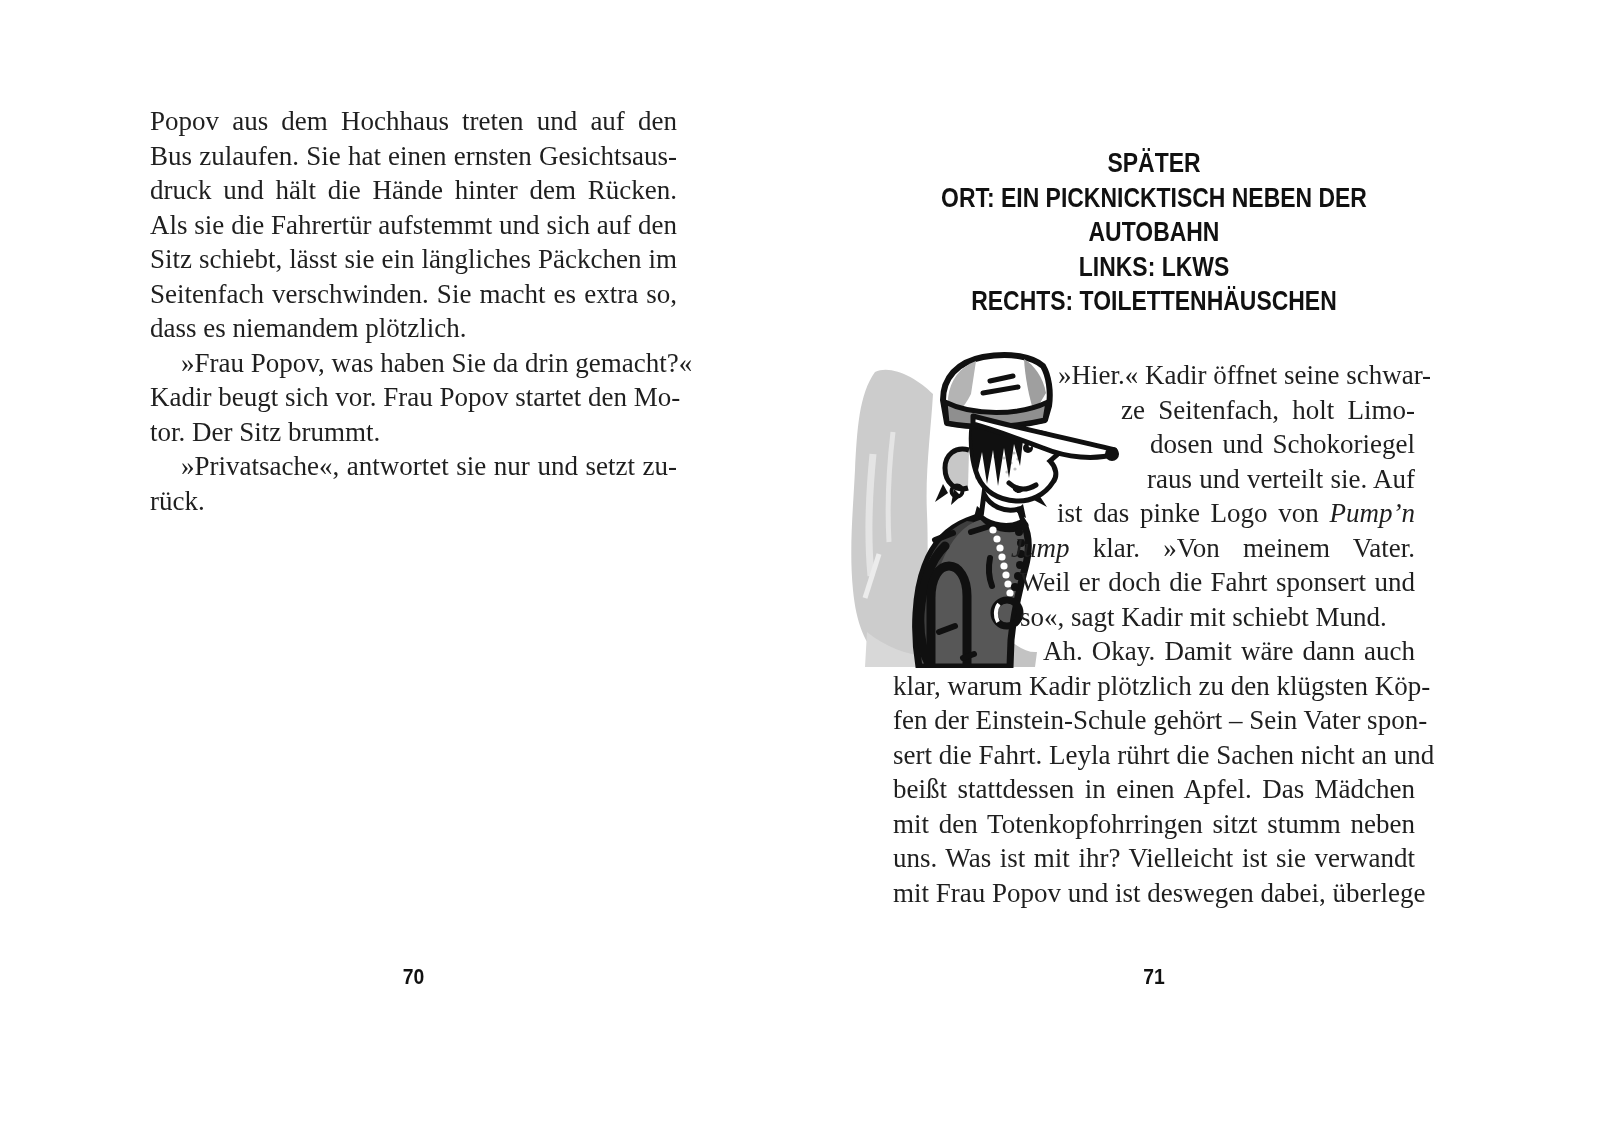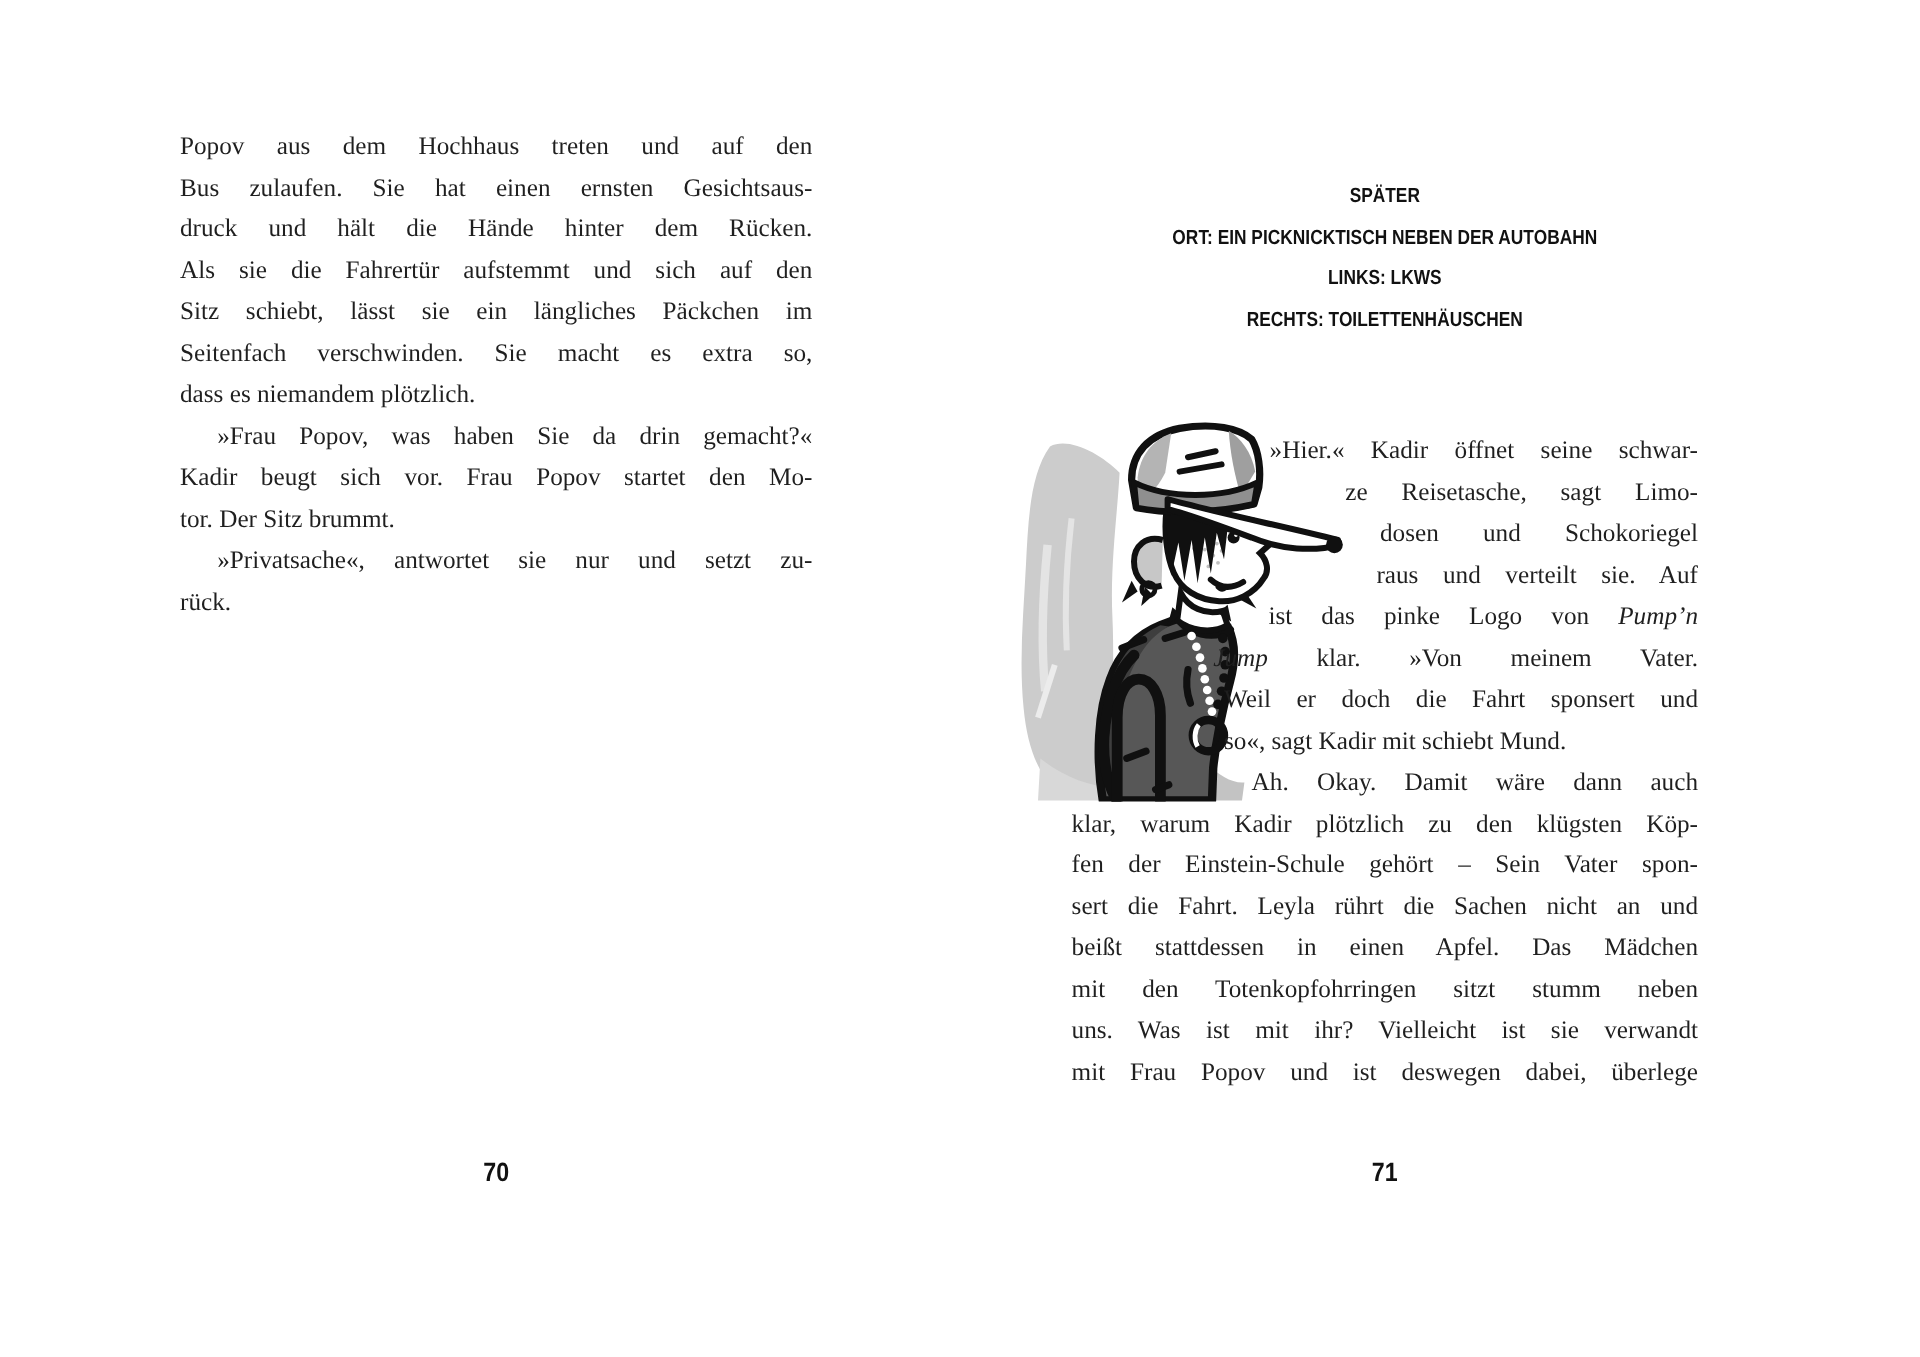--- a/index.html
+++ b/index.html
@@ -3,32 +3,32 @@
 <meta charset="utf-8">
 <style>
   html,body{margin:0;padding:0;background:#888;}
   .spread{
     position:relative;width:1600px;height:1131px;background:#ffffff;
     overflow:hidden;color:#1f1f1f;margin:0 auto;
   }
   .body-text{
     position:absolute;
     font-family:"Liberation Serif", serif;
-    font-size:21px;line-height:34.5px;
+    font-size:27px;line-height:34.5px;
   }
   .ln{white-space:nowrap;height:34.5px;}
   .j{text-align:justify;text-align-last:justify;}
   .ln i{font-style:italic;}
   .left-text{left:150px;top:104px;width:527px;}
   .right-text{left:893px;top:358px;width:522px;}
   .scene-header{
     position:absolute;left:893px;top:146px;width:522px;
     text-align:center;color:#111;
     font-family:"Liberation Sans", sans-serif;
-    font-weight:700;font-size:17px;line-height:34.5px;
+    font-weight:700;font-size:27px;line-height:34.5px;
   }
   .scene-header .hl{transform:scaleX(0.85);transform-origin:50% 50%;}
   .pageno{
     position:absolute;top:966px;text-align:center;color:#111;
     font-family:"Liberation Sans", sans-serif;
     font-weight:700;font-size:22px;line-height:1;
     transform:scaleX(0.88);transform-origin:50% 50%;
   }
   .pageno.pl{left:150px;width:527px;}
   .pageno.pr{left:893px;width:522px;}
@@ -158,21 +158,21 @@
           <circle cx="191" cy="240" r="4"></circle>
             <circle cx="188" cy="251" r="4"></circle>
         </g>
         <circle cx="180" cy="277" r="13" fill="none" stroke="#101010" stroke-width="7"></circle>
         <path stroke="#ffffff" stroke-width="4" fill="none" d="M172,268 C168,273 168,281 171,286"></path>
       </g>
     </svg>
 
     <div class="body-text right-text">
       <div class="ln j" style="padding-left:165px">»Hier.« Kadir öffnet seine schwar-</div>
-      <div class="ln j" style="padding-left:228px">ze Reisetasche, sagt Limo-</div>
+      <div class="ln j" style="padding-left:228px">ze Seitenfach, holt Limo-</div>
       <div class="ln j" style="padding-left:257px">dosen und Schokoriegel</div>
       <div class="ln j" style="padding-left:254px">raus und verteilt sie. Auf</div>
       <div class="ln j" style="padding-left:164px"><span>ist das pinke Logo von</span> <i>Pump’n</i></div>
       <div class="ln j" style="padding-left:118px"><i>Jump</i> <span>klar. »Von meinem Vater.</span></div>
       <div class="ln j" style="padding-left:127px">Weil er doch die Fahrt sponsert und</div>
       <div class="ln" style="padding-left:127px">so«, sagt Kadir mit schiebt Mund.</div>
       <div class="ln j" style="padding-left:150px">Ah. Okay. Damit wäre dann auch</div>
       <div class="ln j">klar, warum Kadir plötzlich zu den klügsten Köp-</div>
       <div class="ln j">fen der Einstein-Schule gehört – Sein Vater spon-</div>
       <div class="ln j">sert die Fahrt. Leyla rührt die Sachen nicht an und</div>

